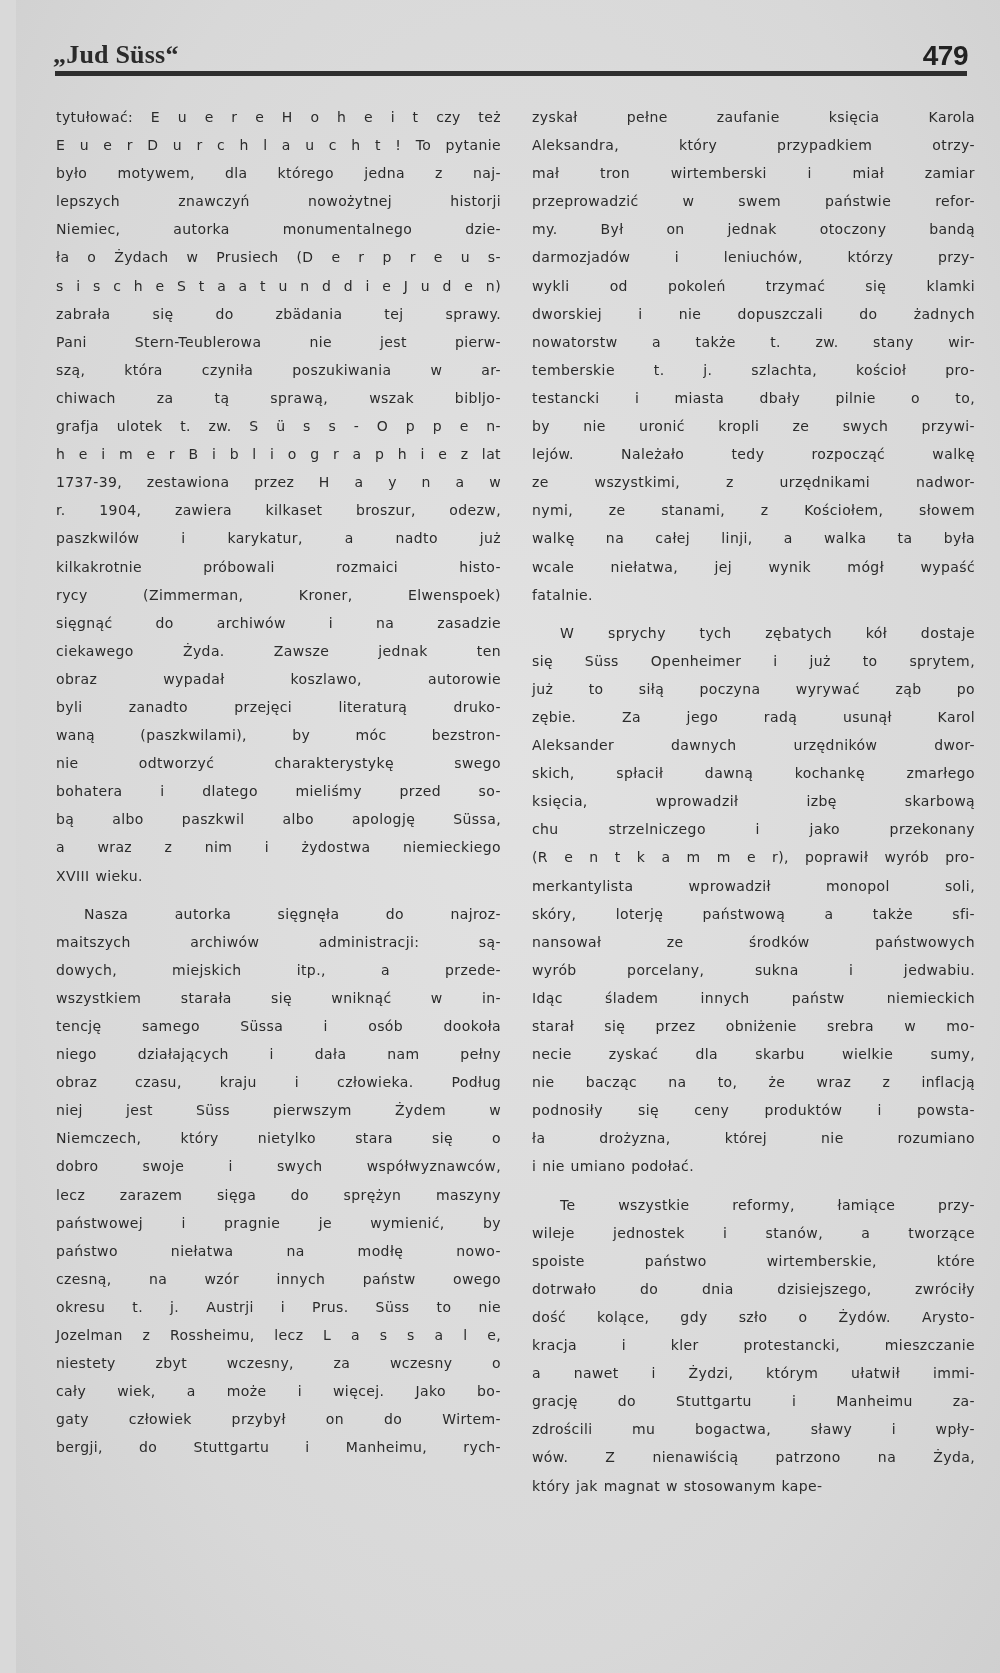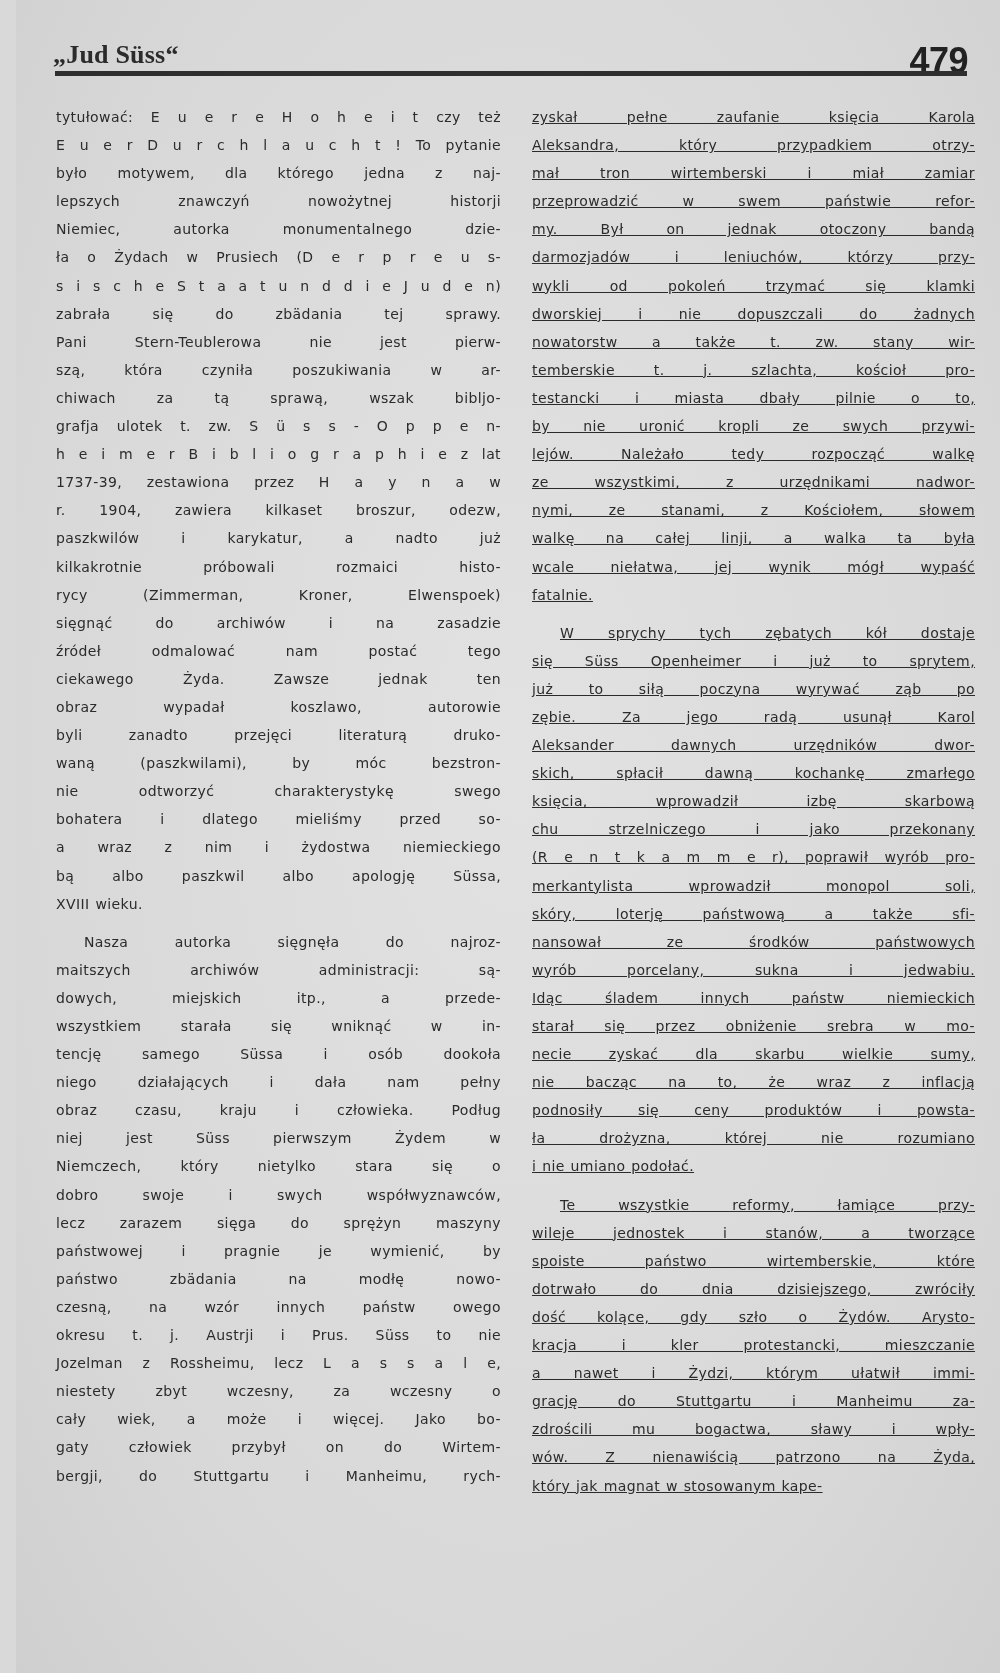--- a/index.html
+++ b/index.html
@@ -31,21 +31,21 @@
       font-weight: bold;
       font-size: 26px;
       letter-spacing: 0.2px;
       color: #2b2b2b;
     }
     .page-number {
       position: absolute;
       right: 0; top: 0;
       font-family: "Liberation Sans", sans-serif;
       font-weight: bold;
-      font-size: 36px;
+      font-size: 28px;
       letter-spacing: -0.5px;
       color: #222;
     }
     .head-rule {
       position: absolute;
       left: 39px; right: 49px;
       top: 71px;
       height: 5px;
       background: #2e2e2e;
     }
@@ -54,21 +54,21 @@
       top: 103px;
       font-family: "DejaVu Sans", sans-serif;
       font-size: 14px;
       line-height: 28.1px;
       color: #2b2b2b;
       text-align: justify;
       letter-spacing: 0.4px;
       word-spacing: 1px;
     }
     .col-left { left: 40px; width: 445px; }
-    .col-right { left: 516px; width: 443px; text-decoration: underline; }
+    .col-right { left: 516px; width: 443px; }
     .line {
       display: block;
       white-space: nowrap;
       text-align-last: justify;
       height: 28.1px;
       overflow: visible;
     }
     .line.last { text-align-last: left; }
     .line.indent { padding-left: 28px; }
     .para-gap { height: 10px; }
@@ -97,46 +97,45 @@
         <span class="line">szą, która czyniła poszukiwania w ar-</span>
         <span class="line">chiwach za tą sprawą, wszak bibljo-</span>
         <span class="line">grafja ulotek t. zw. S ü s s - O p p e n-</span>
         <span class="line">h e i m e r  B i b l i o g r a p h i e  z lat</span>
         <span class="line">1737-39, zestawiona przez H a y n a  w</span>
         <span class="line">r. 1904, zawiera kilkaset broszur, odezw,</span>
         <span class="line">paszkwilów i karykatur, a nadto już</span>
         <span class="line">kilkakrotnie próbowali rozmaici histo-</span>
         <span class="line">rycy (Zimmerman, Kroner, Elwenspoek)</span>
         <span class="line">sięgnąć do archiwów i na zasadzie</span>
-        <span class="line">źródeł odmalować nam postać tego</span>
         <span class="line">ciekawego Żyda. Zawsze jednak ten</span>
         <span class="line">obraz wypadał koszlawo, autorowie</span>
         <span class="line">byli zanadto przejęci literaturą druko-</span>
         <span class="line">waną (paszkwilami), by móc bezstron-</span>
         <span class="line">nie odtworzyć charakterystykę swego</span>
         <span class="line">bohatera i dlatego mieliśmy przed so-</span>
+        <span class="line">bą albo paszkwil albo apologję Süssa,</span>
         <span class="line">a wraz z nim i żydostwa niemieckiego</span>
-        <span class="line">bą albo paszkwil albo apologję Süssa,</span>
         <span class="line last">XVIII wieku.</span>
       </div>
       <div class="para-gap"></div>
       <div>
         <span class="line indent">Nasza autorka sięgnęła do najroz-</span>
         <span class="line">maitszych archiwów administracji: są-</span>
         <span class="line">dowych, miejskich itp., a przede-</span>
         <span class="line">wszystkiem starała się wniknąć w in-</span>
         <span class="line">tencję samego Süssa i osób dookoła</span>
         <span class="line">niego działających i dała nam pełny</span>
         <span class="line">obraz czasu, kraju i człowieka. Podług</span>
         <span class="line">niej jest Süss pierwszym Żydem w</span>
         <span class="line">Niemczech, który nietylko stara się o</span>
         <span class="line">dobro swoje i swych współwyznawców,</span>
         <span class="line">lecz zarazem sięga do sprężyn maszyny</span>
         <span class="line">państwowej i pragnie je wymienić, by</span>
-        <span class="line">państwo zbädania na modłę nowo-</span>
+        <span class="line">państwo niełatwa na modłę nowo-</span>
         <span class="line">czesną, na wzór innych państw owego</span>
         <span class="line">okresu t. j. Austrji i Prus. Süss to nie</span>
         <span class="line">Jozelman z Rossheimu, lecz L a s s a l e,</span>
         <span class="line">niestety zbyt wczesny, za wczesny o</span>
         <span class="line">cały wiek, a może i więcej. Jako bo-</span>
         <span class="line">gaty człowiek przybył on do Wirtem-</span>
         <span class="line">bergji, do Stuttgartu i Manheimu, rych-</span>
       </div>
     </div>
   <div class="column col-right">

